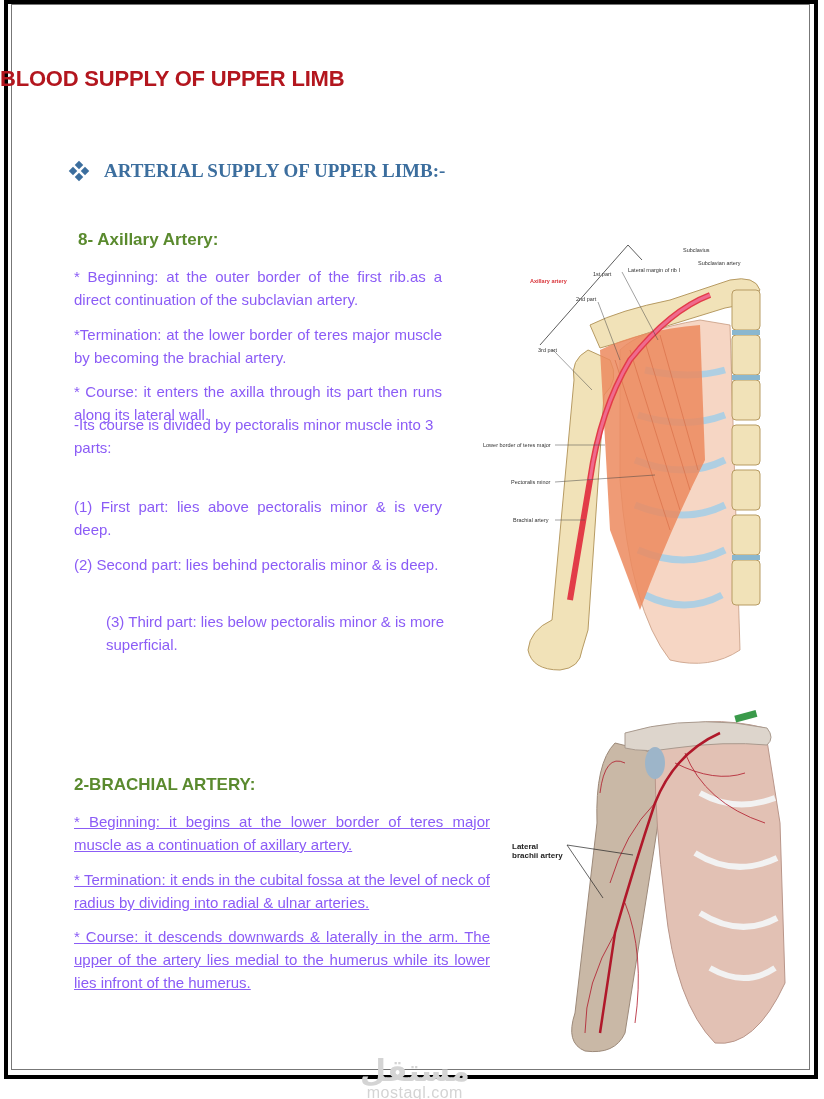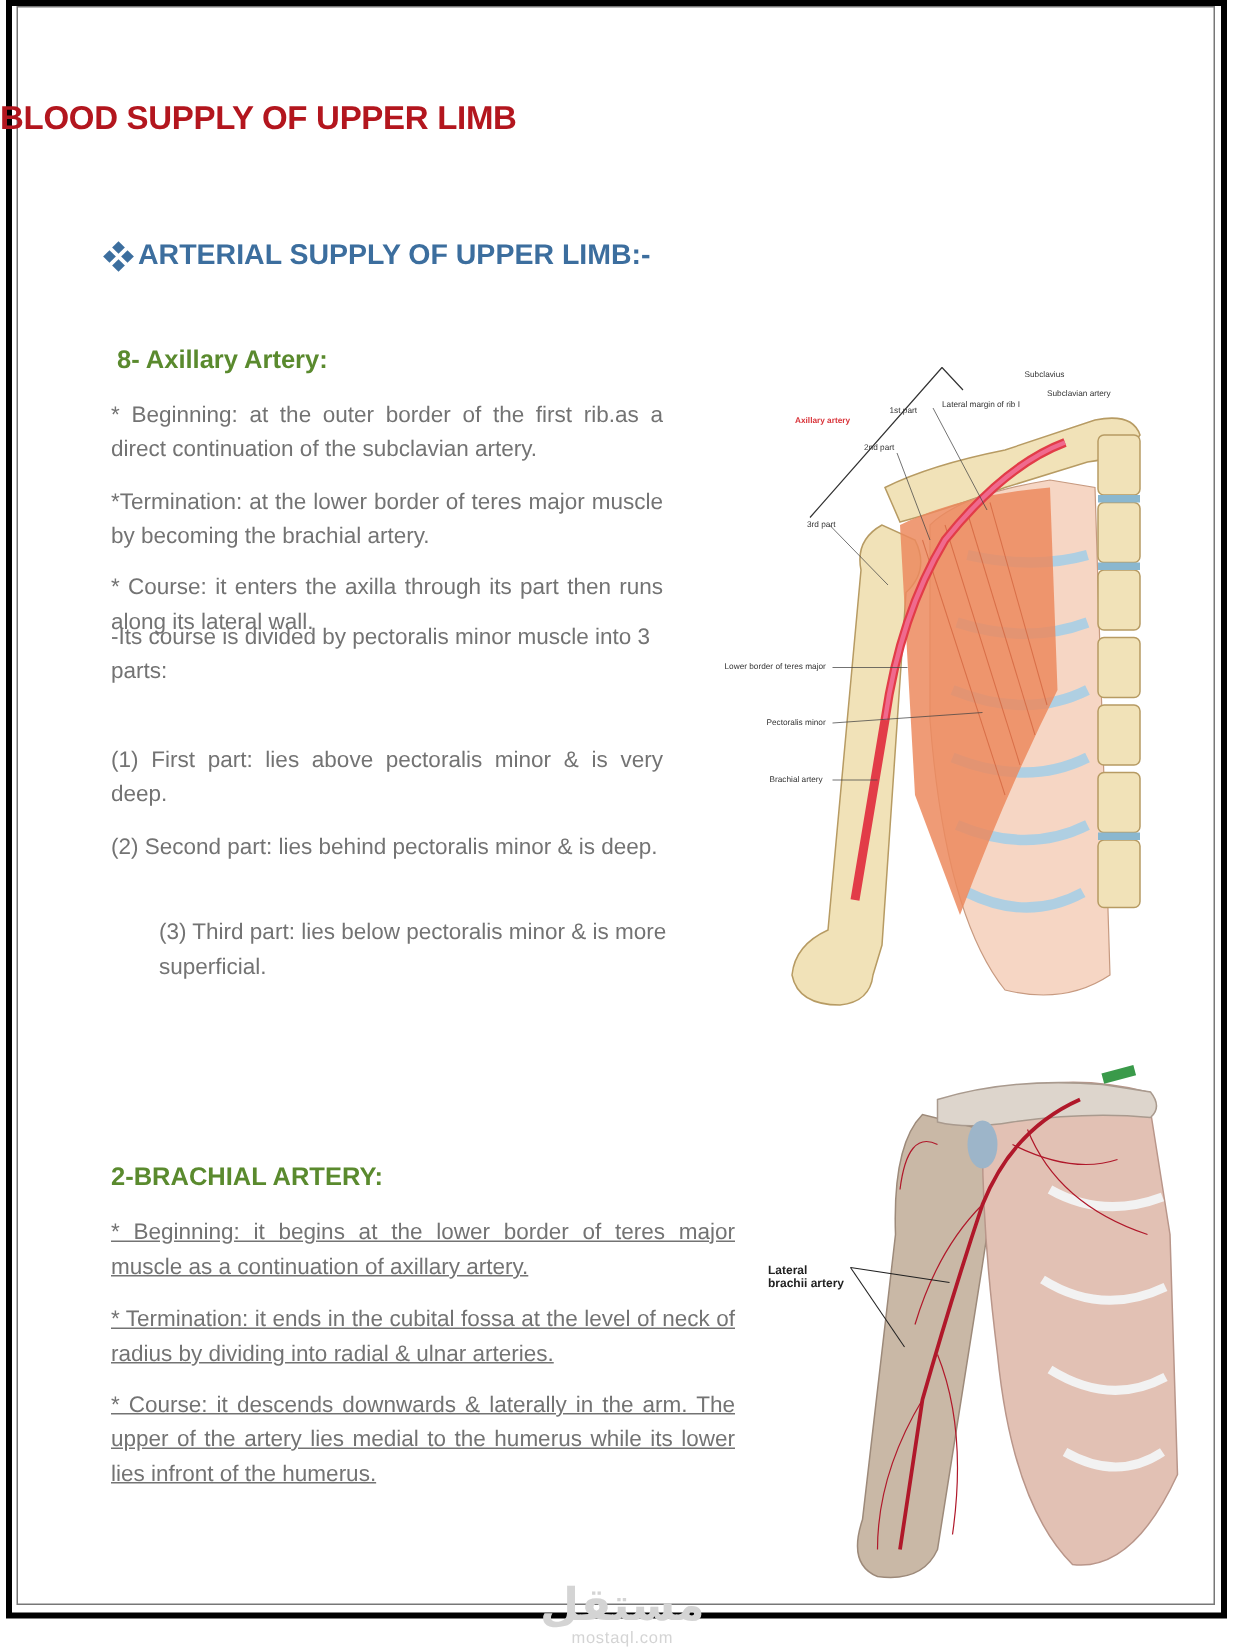--- a/index.html
+++ b/index.html
@@ -15,49 +15,49 @@
     position: absolute; left: 11px; top: 4px; width: 799px; height: 1066px;
     border: 1px solid #777;
   }
 
   .title {
     position: absolute; left: 0; width: 824px; top: 66px; text-align: left;
     font-weight: bold; font-size: 22px; color: #b3161e; letter-spacing: -0.2px;
   }
   .section-heading {
     position: absolute; left: 70px; top: 160px; font-weight: bold; font-size: 19px;
-    color: #3c6e9e; display: flex; align-items: center; gap: 4px;
+    color: #3c6e9e; display: flex; align-items: center; gap: 16px; font-family: Liberation Serif, serif;
   }
   .diamond-icon { display: inline-block; width: 18px; height: 18px; position: relative; }
   .diamond-icon i {
     position: absolute; width: 6px; height: 6px; background: #3c6e9e; transform: rotate(45deg);
   }
   .sub-heading {
     position: absolute; font-weight: bold; font-size: 17px; color: #5a8a2e;
   }
   .para {
-    position: absolute; font-size: 15px; line-height: 23px; color: #737373;
+    position: absolute; font-size: 15px; line-height: 23px; color: #8b5cf6;
     text-align: justify;
   }
   .col1 { left: 74px; width: 368px; }
   .col2 { left: 74px; width: 416px; text-decoration: underline; }
 
   
   .figure { position: absolute; overflow: hidden; background: #fff; }
   .fig-label { position: absolute; font-size: 5.5px; color: #333; white-space: nowrap; }
   .fig-label.red { color: #d9343a; font-weight: bold; }
   .fig-label.bold { font-size: 8px; font-weight: bold; color: #222; line-height: 9px; }
   .watermark-stat {
     position: absolute; font-size: 14px; font-weight: bold; color: #8c8c8c; margin-top: 28px;
   }
   .watermark {
     position: absolute; left: 360px; top: 1028px; text-align: center; color: #d4d4d4;
   }
   .watermark .ar { font-size: 30px; font-weight: bold; line-height: 30px; font-family: "DejaVu Sans", sans-serif; margin-top: 28px; }
-  .watermark .lat { font-size: 11px; line-height: 13px; letter-spacing: 0.5px; }
+  .watermark .lat { font-size: 16px; line-height: 13px; letter-spacing: 0.5px; }
 </style>
 </head>
 <body>
 
 <div class="frame-outer"></div>
 <div class="frame-inner"></div>
 
 <h1 class="title">BLOOD SUPPLY OF UPPER LIMB</h1>
 
 <h2 class="section-heading">

